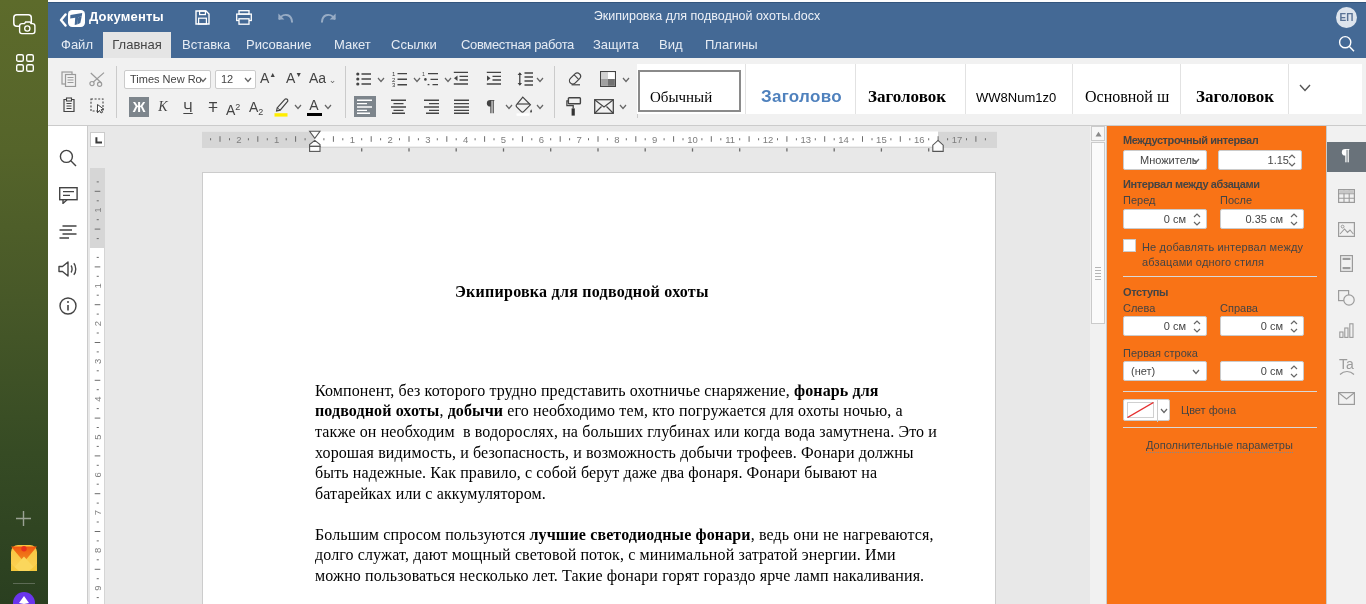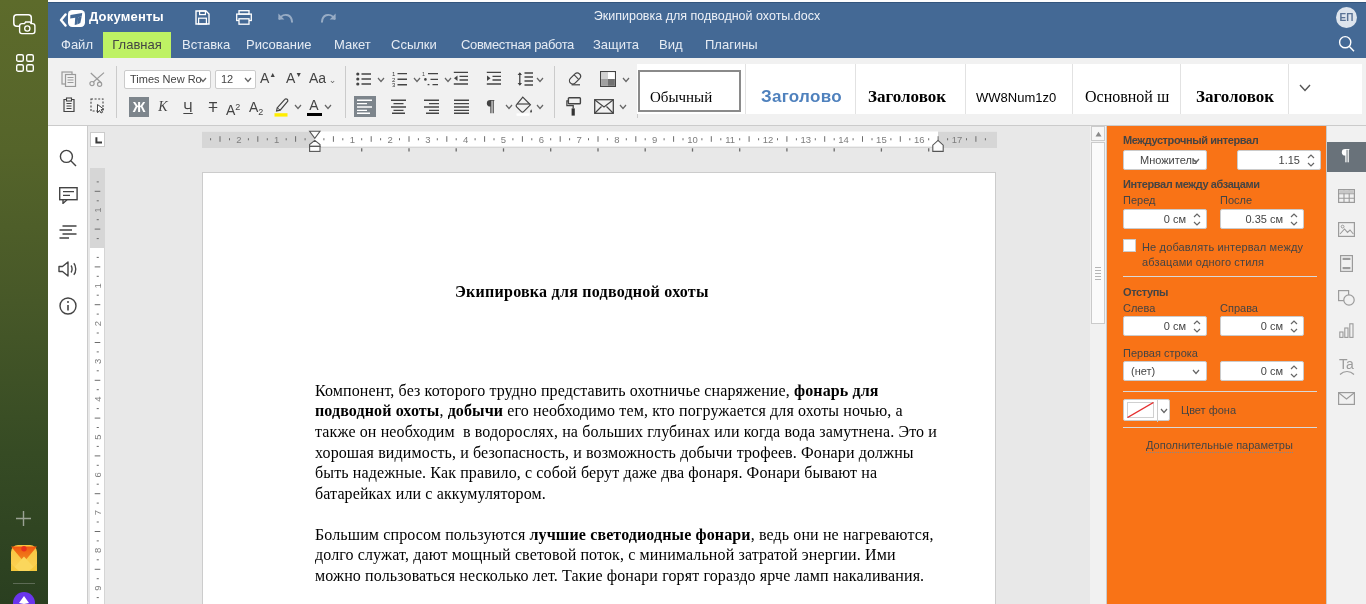--- a/index.html
+++ b/index.html
@@ -8,21 +8,21 @@
 .abs { position:absolute; }
 
 #dock { left:0; top:0; width:48px; height:604px;
   background:linear-gradient(180deg,#5d6b2b 0%,#55642a 25%,#475828 50%,#364b24 75%,#2a3f20 100%); }
 
 #topwhite { left:48px; top:0; width:1318px; height:2px; background:#fdfdfd; }
 #topline  { left:48px; top:2px; width:1318px; height:1px; background:#33557d; }
 #header { left:48px; top:3px; width:1318px; height:29px; background:#446995; }
 #tabrow { left:48px; top:32px; width:1318px; height:26px; background:#446995; }
 .tab { position:absolute; top:0; height:26px; line-height:26px; color:#e6ecf4; font-size:13px; }
-#tabactive { position:absolute; left:55px; top:0; width:68px; height:26px; background:#bef264; color:#444; text-align:center; font-size:13px; line-height:26px; }
+#tabactive { position:absolute; left:55px; top:0; width:68px; height:26px; background:#e5e5e5; color:#444; text-align:center; font-size:13px; line-height:26px; }
 #toolbar { left:48px; top:58px; width:1318px; height:68px; background:#f1f1f1; border-bottom:1px solid #cbcbcb; }
 #leftpanel { left:48px; top:126px; width:40px; height:478px; background:#fff; border-right:1px solid #cbcbcb; }
 #workspace { left:89px; top:126px; width:1001px; height:478px; background:#e8e8e8; }
 #page { left:202px; top:172px; width:794px; height:432px; background:#fff; border:1px solid #ccc; border-bottom:none; }
 
 #sbar { left:1090px; top:126px; width:16px; height:478px; background:#f1f1f1; }
 
 #rpanel { left:1106px; top:126px; width:220px; height:478px; background:#f97316; border-left:1px solid #cbcbcb; }
 #rstrip { left:1326px; top:126px; width:40px; height:478px; background:#f1f1f1; border-left:1px solid #cbcbcb; }
 
@@ -570,21 +570,21 @@
     <div style="position:absolute;left:3px;top:136px;width:6px;height:1px;background:#b5b5b5"></div>
   </div>
 </div>
 <div id="rpanel" class="abs">
   <div class="lbl b" style="left:16px;top:8px">Междустрочный интервал</div>
   <div class="inp" style="left:16px;top:24px;width:84px;padding-left:16px;line-height:18px">Множитель
     <svg class="abs" style="right:6px;top:7px" width="8" height="6" viewBox="0 0 8 6">
         <path d="M1 1 L4 4.5 L7 1" stroke="#666" stroke-width="1.2" fill="none"></path>
       </svg>
   </div>
-  <div class="inp" style="left:130px;top:24px;width:84px;text-align:right;padding-right:20px;line-height:18px">1.15
+  <div class="inp" style="left:111px;top:24px;width:84px;text-align:right;padding-right:12px;line-height:18px">1.15
     <svg class="abs" style="right:5px;top:3px" width="8" height="5" viewBox="0 0 8 5">
         <path d="M1 4 L4 1 L7 4" stroke="#666" stroke-width="1.2" fill="none"></path>
       </svg>
     <svg class="abs" style="right:5px;top:11px" width="8" height="5" viewBox="0 0 8 5">
         <path d="M1 1 L4 4 L7 1" stroke="#666" stroke-width="1.2" fill="none"></path>
       </svg>
   </div>
   <div class="lbl b" style="left:16px;top:52px">Интервал между абзацами</div>
   <div class="lbl" style="left:16px;top:68px">Перед</div>
   <div class="lbl" style="left:113px;top:68px">После</div>

